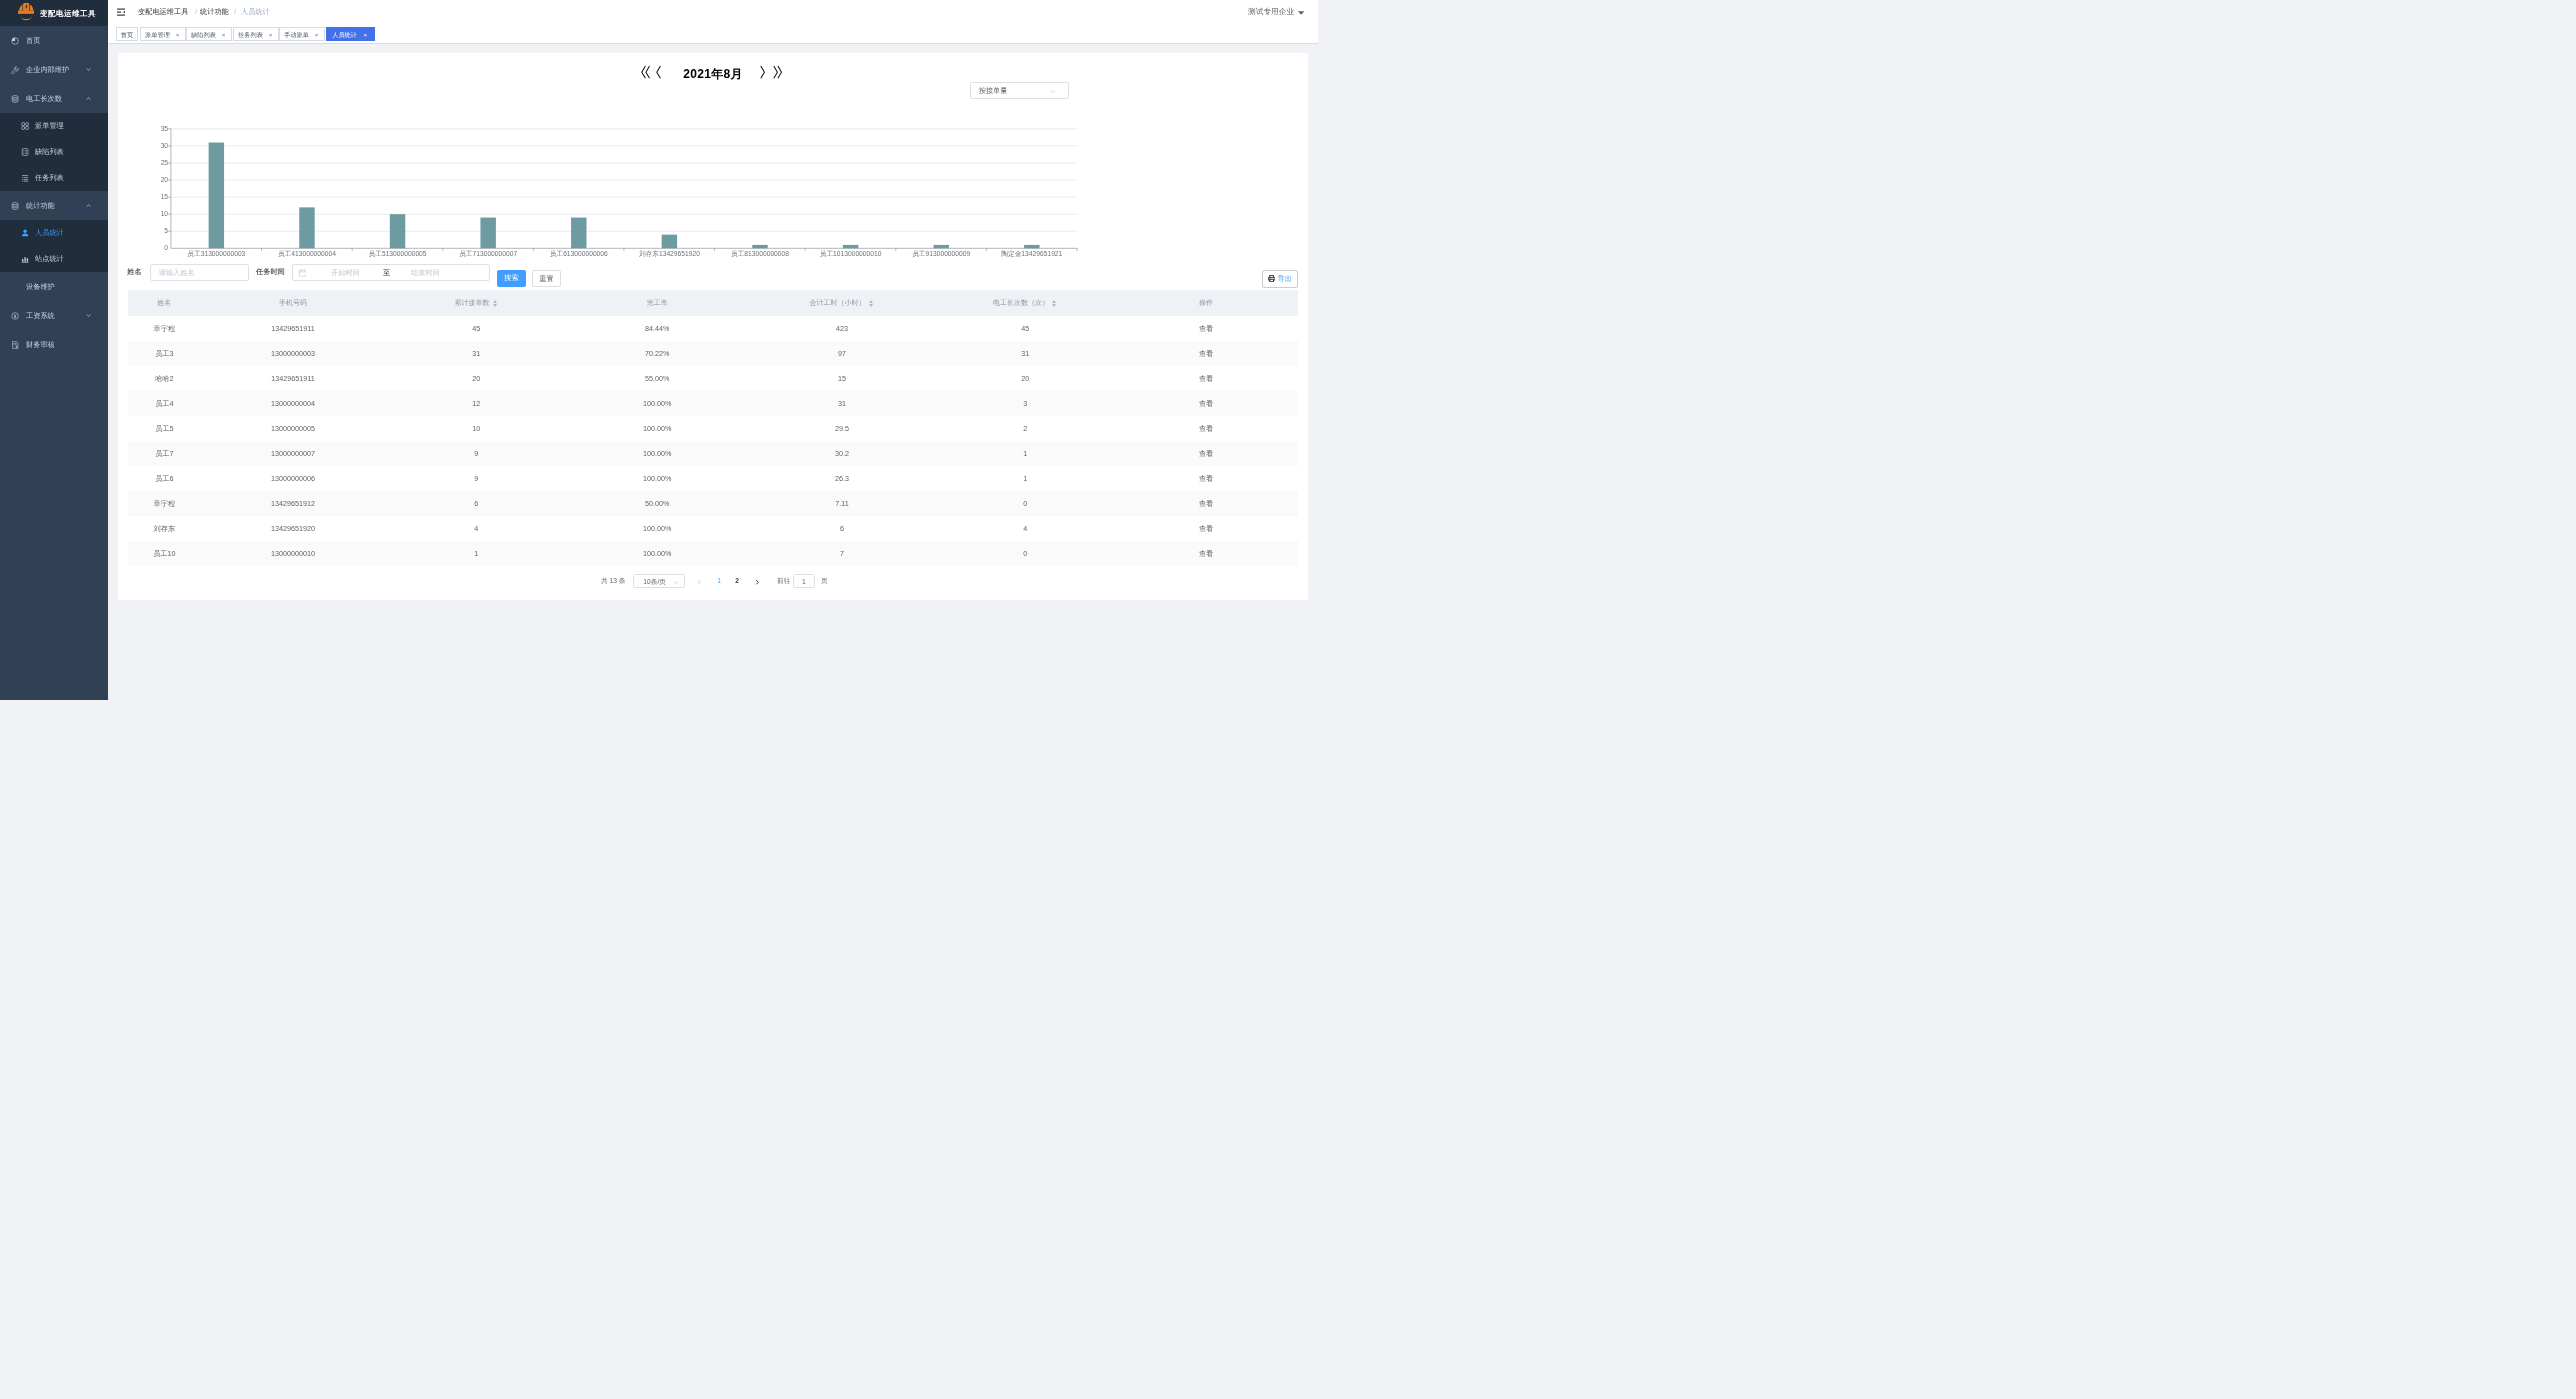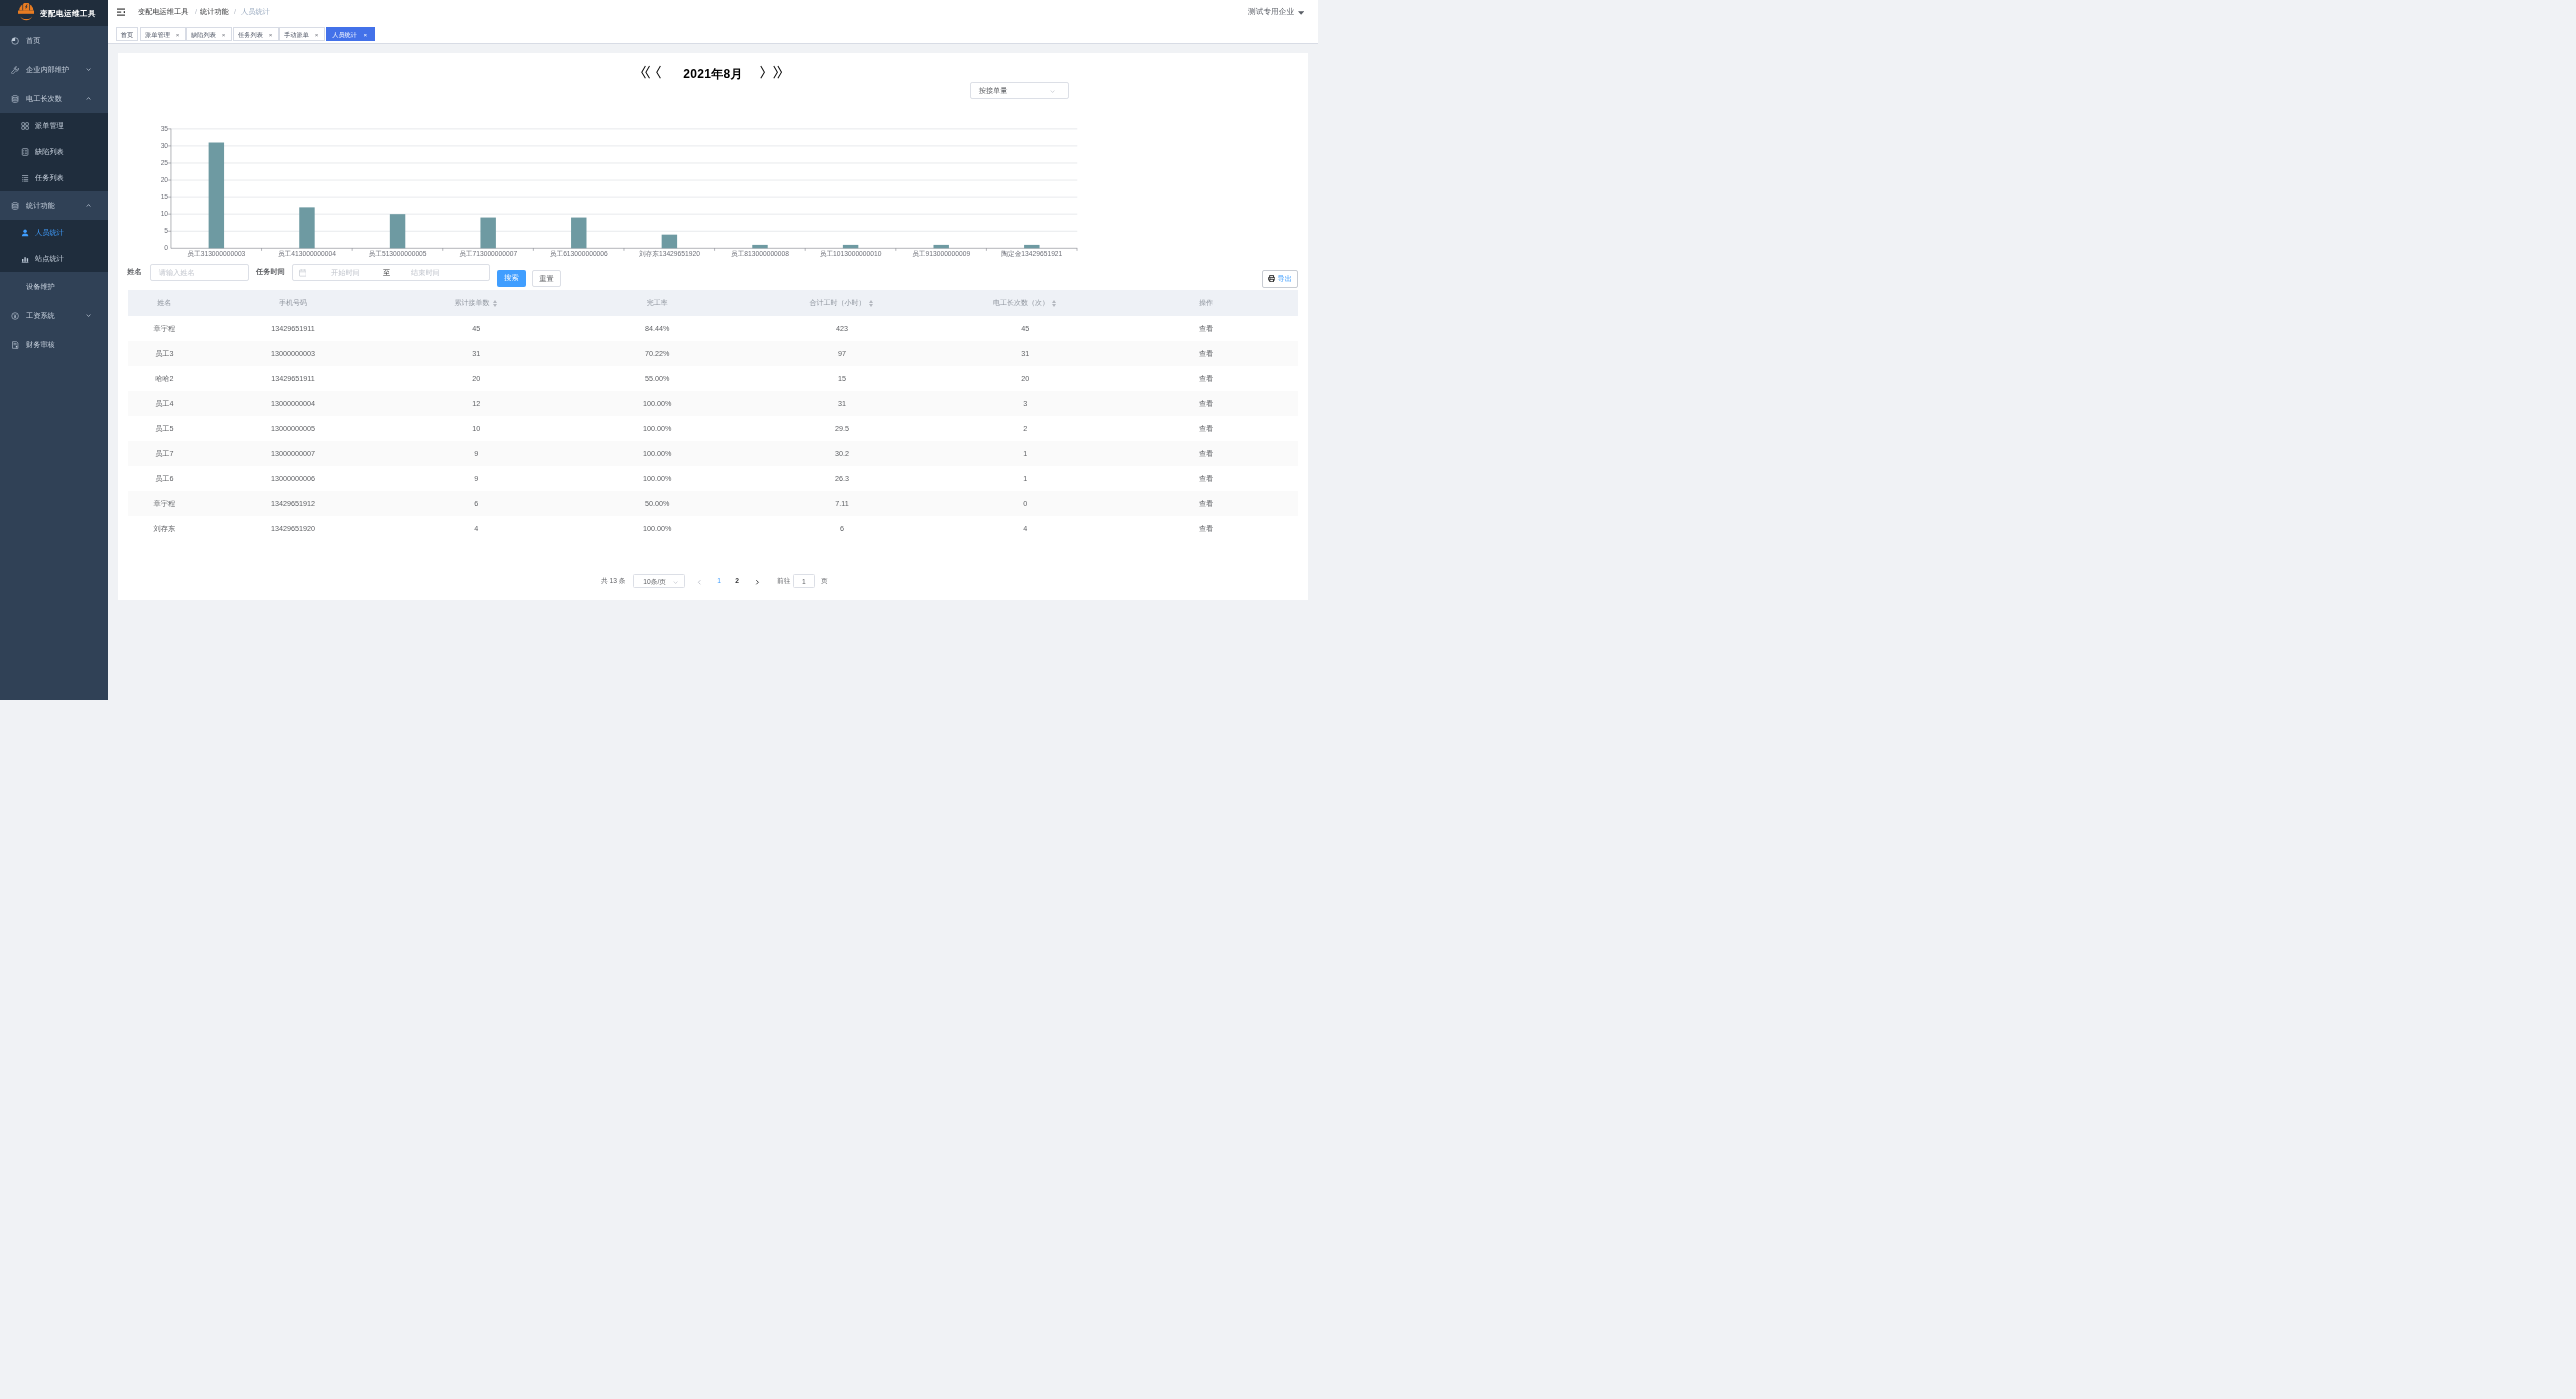--- a/index.html
+++ b/index.html
@@ -425,20 +425,29 @@
         </tr>
     <tr>
           <td>刘存东</td>
           <td>13429651920</td>
           <td>4</td>
           <td>100.00%</td>
           <td>6</td>
           <td>4</td>
           <td class="lnk">查看</td>
         </tr>
+    <tr class="odd">
+          <td>员工10</td>
+          <td>13000000010</td>
+          <td>1</td>
+          <td>100.00%</td>
+          <td>7</td>
+          <td>0</td>
+          <td class="lnk">查看</td>
+        </tr>
   </tbody>
     </table>
 
   <span class="pg" style="left:483px;line-height:14.4px">共 13 条</span>
   <div class="pg" style="left:515px;width:52px;height:14.4px;border:0.5px solid #dcdfe6;border-radius:1.5px">
     <span style="position:absolute;left:9.3px;line-height:13.4px;font-size:6.7px">10条/页</span>
     <svg width="5.2" height="5.2" viewBox="0 0 10 10" style="position:absolute;right:5.7px;top:4.6px">
         <polyline points="1.5,3 5,6.8 8.5,3" fill="none" stroke="#c0c4cc" stroke-width="1.3"></polyline>
       </svg>
   </div>

